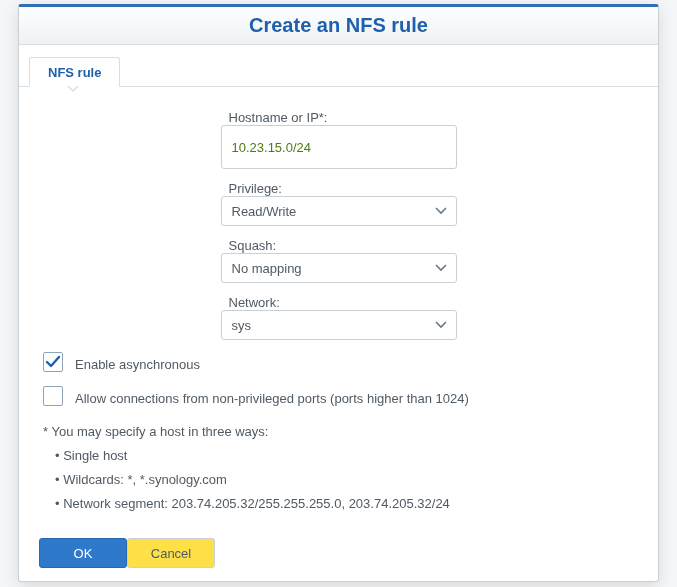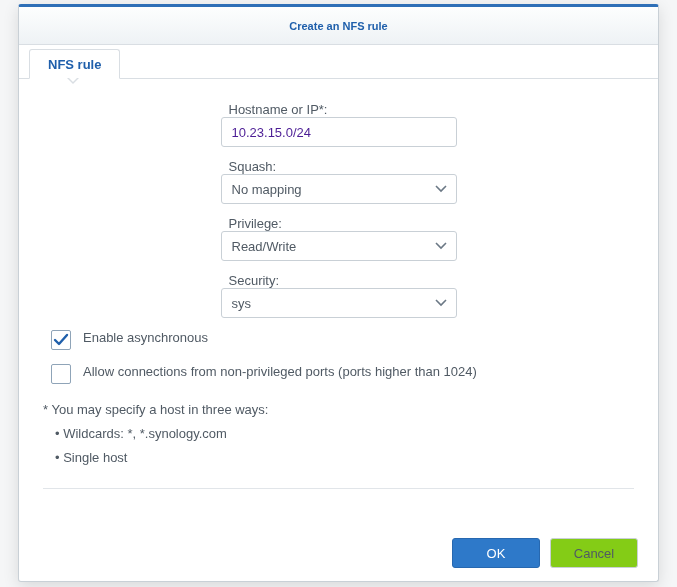--- a/index.html
+++ b/index.html
@@ -29,27 +29,27 @@
   }
   .dialog-header {
     height: 38px;
     background: linear-gradient(#fdfefe, #eef2f5);
     border-bottom: 1px solid #d9dee3;
     display: flex;
     align-items: center;
     justify-content: center;
   }
   .dialog-title {
-    font-size: 11px;
+    font-size: 20px;
     font-weight: bold;
     color: #1f5fab;
   }
   .tabs {
     position: relative;
-    height: 34px;
+    height: 42px;
     border-bottom: 1px solid #d9dee3;
   }
   .tab {
     position: absolute;
     left: 10px;
     bottom: -1px;
     height: 30px;
     padding: 0 18px;
     display: flex;
     align-items: center;
@@ -91,26 +91,26 @@
     align-items: center;
     margin: 5px 0 12px 0;
     flex-direction: column;
   }
   .row-label {
     width: 220px;
     color: #505a64;
   }
   .text-input {
     width: 236px;
-    height: 30px;
+    height: 44px;
     border: 1px solid #c9d0d6;
     border-radius: 3px;
     padding: 0 10px;
     font-size: 13px;
-    color: #4c1d95;
+    color: #4d7c0f;
     outline: none;
   }
   .select-wrap {
     position: relative;
     width: 236px;
   }
   .select-box {
     width: 100%;
     height: 30px;
     border: 1px solid #c9d0d6;
@@ -126,22 +126,22 @@
   .chevron {
     position: absolute;
     right: 10px;
     top: 50%;
     transform: translateY(-50%);
     pointer-events: none;
   }
   .chevron svg { display: block; }
   .check-row {
     display: flex;
-    align-items: flex-start;
-    margin: 10px 0 14px 8px;
+    align-items: flex-end;
+    margin: 10px 0 14px 0;
   }
   .checkbox {
     width: 20px;
     height: 20px;
     border: 1px solid #8fa4b8;
     border-radius: 2px;
     background: #fff;
     margin-right: 12px;
     display: flex;
     align-items: center;
@@ -162,35 +162,34 @@
   .help .bullet { padding-left: 12px; }
   .divider {
     border: none;
     border-top: 1px solid #e1e5e9;
     margin: 18px 0 0 0;
   }
   .footer {
     height: 56px;
     display: flex;
     align-items: center;
-    justify-content: flex-end;
+    justify-content: flex-start;
     padding: 0 20px;
-    gap: 10px;
   }
   .btn {
     min-width: 88px;
     height: 30px;
     border-radius: 3px;
     font-size: 13px;
     cursor: pointer;
     display: flex;
     align-items: center;
     justify-content: center;
     border: 1px solid #c9d0d6;
-    background: #84cc16;
+    background: #fde047;
     color: #505a64;
   }
   .btn-primary {
     background: #2e79c9;
     border: 1px solid #2768b0;
     color: #fff;
   }
 </style>
 </head>
 <body>
@@ -207,52 +206,52 @@
     </div>
     <div class="tab-arrow"></div>
     <div class="tab-arrow-inner"></div>
   </div>
 
   <div class="form-area">
 
     <div class="row">
       <div class="row-label">Hostname or IP*:</div>
       <input class="text-input" type="text" value="10.23.15.0/24" style="">
+    </div>
+
+    <div class="row">
+      <div class="row-label">Privilege:</div>
+      <div class="select-wrap">
+        <div class="select-box">
+          <span>Read/Write</span>
+        </div>
+        <span class="chevron">
+          <svg width="12" height="8" viewBox="0 0 12 8">
+              <path d="M1 1 L6 6 L11 1" stroke="#6b7885" stroke-width="1.6" fill="none"></path>
+            </svg>
+        </span>
+      </div>
     </div>
 
     <div class="row">
       <div class="row-label">Squash:</div>
       <div class="select-wrap">
         <div class="select-box">
           <span>No mapping</span>
         </div>
         <span class="chevron">
           <svg width="12" height="8" viewBox="0 0 12 8">
               <path d="M1 1 L6 6 L11 1" stroke="#6b7885" stroke-width="1.6" fill="none"></path>
             </svg>
         </span>
       </div>
     </div>
 
     <div class="row">
-      <div class="row-label">Privilege:</div>
-      <div class="select-wrap">
-        <div class="select-box">
-          <span>Read/Write</span>
-        </div>
-        <span class="chevron">
-          <svg width="12" height="8" viewBox="0 0 12 8">
-              <path d="M1 1 L6 6 L11 1" stroke="#6b7885" stroke-width="1.6" fill="none"></path>
-            </svg>
-        </span>
-      </div>
-    </div>
-
-    <div class="row">
-      <div class="row-label">Security:</div>
+      <div class="row-label">Network:</div>
       <div class="select-wrap">
         <div class="select-box">
           <span>sys</span>
         </div>
         <span class="chevron">
           <svg width="12" height="8" viewBox="0 0 12 8">
               <path d="M1 1 L6 6 L11 1" stroke="#6b7885" stroke-width="1.6" fill="none"></path>
             </svg>
         </span>
       </div>
@@ -270,22 +269,23 @@
     <div class="check-row">
       <div class="checkbox">
         
       </div>
       <div class="check-label">Allow connections from non-privileged ports (ports higher than 1024)</div>
     </div>
 
 
     <div class="help">
       <div>* You may specify a host in three ways:</div>
+      <div class="bullet">• Single host</div>
       <div class="bullet">• Wildcards: *, *.synology.com</div>
-      <div class="bullet">• Single host</div>
+      <div class="bullet">• Network segment: 203.74.205.32/255.255.255.0, 203.74.205.32/24</div>
     </div>
 
     <hr class="divider">
   </div>
 
   <div class="footer">
     <div class="btn btn-primary">
       <span>OK</span>
     </div>
     <div class="btn">

